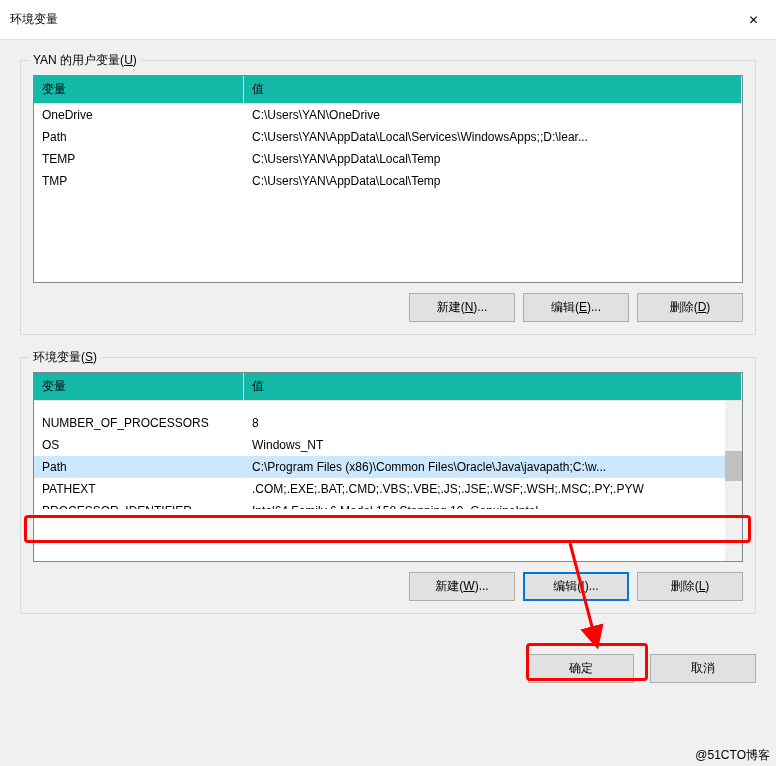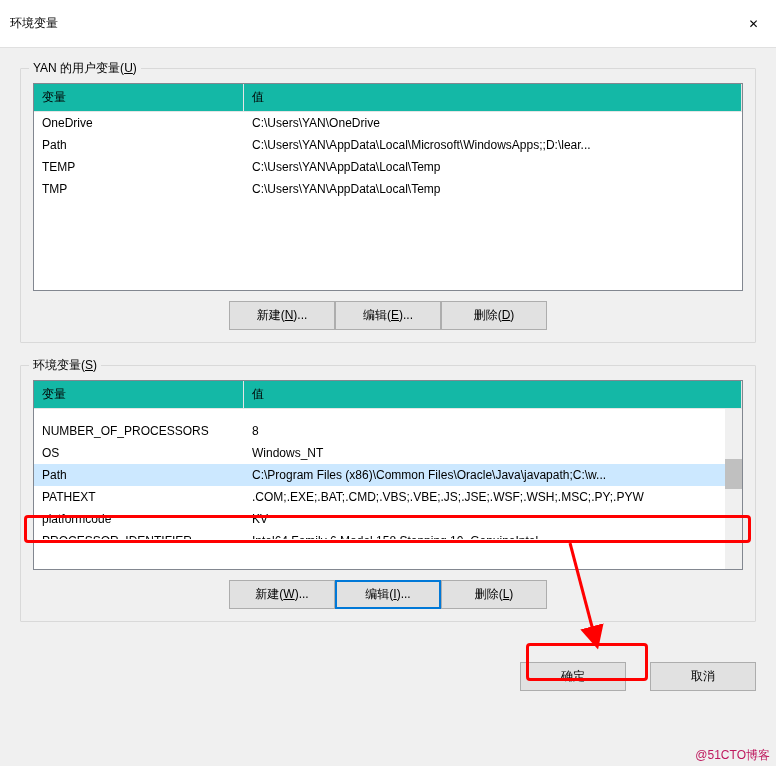--- a/index.html
+++ b/index.html
@@ -1,42 +1,42 @@
 <!DOCTYPE html>
 <html><head>
   <meta charset="utf-8">
   <style>
     * { box-sizing: border-box; margin: 0; padding: 0; font-family: "Microsoft YaHei", "Segoe UI", Tahoma, sans-serif; font-size: 12px; }
     body { background: #f0f0f0; width: 776px; height: 766px; overflow: hidden; position: relative; }
-    .titlebar { background: #fff; height: 48px; display: flex; align-items: center; justify-content: space-between; padding: 0 0 0 10px; border-bottom: 1px solid #e0e0e0; }
+    .titlebar { background: #fff; height: 40px; display: flex; align-items: center; justify-content: space-between; padding: 0 0 0 10px; border-bottom: 1px solid #e0e0e0; }
     .titlebar .title { font-size: 12px; color: #000; }
     .close-btn { width: 45px; height: 30px; display: flex; align-items: center; justify-content: center; cursor: pointer; font-size: 14px; font-family: sans-serif; }
     .content { padding: 20px 20px 10px 20px; }
     .groupbox { border: 1px solid #d9d9d9; border-radius: 1px; padding: 14px 12px 12px 12px; margin-bottom: 22px; position: relative; }
     .groupbox .legend { position: absolute; top: -9px; left: 8px; background: #f0f0f0; padding: 0 4px; font-size: 12px; }
     .listview { background: #fff; border: 1px solid #828790; height: 208px; overflow: hidden; }
     .listview.system { height: 190px; position: relative; }
     .lv-header { display: flex; background: #14b8a6; border-bottom: 1px solid #e5e5e5; }
     .lv-header .col { padding: 5px 8px; font-size: 12px; border-right: 1px solid #e5e5e5; }
     .col1 { width: 210px; flex-shrink: 0; }
     .col2 { flex: 1; }
     .lv-body { overflow: hidden; }
     .lv-row { display: flex; padding: 2px 0; }
     .lv-row.selected { background: #cce8ff; }
     .lv-row .cell { padding: 2px 8px; font-size: 12px; white-space: nowrap; overflow: hidden; text-overflow: ellipsis; }
     .cell.col1 { width: 210px; flex-shrink: 0; }
     .cell.col2 { flex: 1; }
     .scrollbar-v { position: absolute; right: 0; top: 28px; bottom: 0; width: 17px; background: #f0f0f0; }
     .scrollbar-v .thumb { position: absolute; top: 50px; width: 100%; height: 30px; background: #c0c0c0; }
-    .button-row { display: flex; justify-content: center; gap: 0; margin-top: 10px; }
+    .button-row { display: flex; justify-content: flex-end; gap: 8px; margin-top: 10px; }
     .btn { background: #e1e1e1; border: 1px solid #adadad; padding: 5px 0; font-size: 12px; cursor: pointer; min-width: 106px; text-align: center; }
     .btn.focused { border: 2px solid #0078d7; padding: 4px 0; background: #e1e1e1; }
-    .dialog-buttons { display: flex; justify-content: flex-end; gap: 24px; padding: 0 20px 12px 20px; margin-top: 8px; }
+    .dialog-buttons { display: flex; justify-content: flex-end; gap: 16px; padding: 0 20px 12px 20px; margin-top: 8px; }
     .underline-char { text-decoration: underline; }
-    .watermark { position: absolute; bottom: 2px; right: 6px; color: #be185d; font-size: 12px; }
+    .watermark { position: absolute; bottom: 2px; right: 6px; color: #000000; font-size: 12px; }
     
     .red-box { position: absolute; border: 3px solid #ff0000; border-radius: 4px; pointer-events: none; }
     .red-box.path-row { top: 515px; left: 24px; width: 727px; height: 28px; }
     .red-box.edit-btn-box { top: 643px; left: 526px; width: 122px; height: 38px; }
     .red-arrow { position: absolute; pointer-events: none; }
     .lv-row.clipped { height: 11px; overflow: hidden; }
   </style>
 </head>
 <body>
 
@@ -58,21 +58,21 @@
         <div class="col col1">变量</div>
         <div class="col col2">值</div>
       </div>
       <div class="lv-body">
         <div class="lv-row">
           <div class="cell col1">OneDrive</div>
           <div class="cell col2">C:\Users\YAN\OneDrive</div>
         </div>
         <div class="lv-row">
           <div class="cell col1">Path</div>
-          <div class="cell col2">C:\Users\YAN\AppData\Local\Microsoft\WindowsApps;;D:\lear...</div>
+          <div class="cell col2">C:\Users\YAN\AppData\Local\Services\WindowsApps;;D:\lear...</div>
         </div>
         <div class="lv-row">
           <div class="cell col1">TEMP</div>
           <div class="cell col2">C:\Users\YAN\AppData\Local\Temp</div>
         </div>
         <div class="lv-row">
           <div class="cell col1">TMP</div>
           <div class="cell col2">C:\Users\YAN\AppData\Local\Temp</div>
         </div>
       </div>
@@ -103,24 +103,20 @@
           <div class="cell col2">Windows_NT</div>
         </div>
         <div class="lv-row selected">
           <div class="cell col1">Path</div>
           <div class="cell col2">C:\Program Files (x86)\Common Files\Oracle\Java\javapath;C:\w...</div>
         </div>
         <div class="lv-row">
           <div class="cell col1">PATHEXT</div>
           <div class="cell col2">.COM;.EXE;.BAT;.CMD;.VBS;.VBE;.JS;.JSE;.WSF;.WSH;.MSC;.PY;.PYW</div>
         </div>
-        <div class="lv-row">
-          <div class="cell col1">platformcode</div>
-          <div class="cell col2">KV</div>
-        </div>
         <div class="lv-row clipped">
           <div class="cell col1">PROCESSOR_IDENTIFIER</div>
           <div class="cell col2">Intel64 Family 6 Model 158 Stepping 10, GenuineIntel</div>
         </div>
       </div>
       <div class="scrollbar-v">
         <div class="thumb"></div>
       </div>
     </div>
     <div class="button-row">

